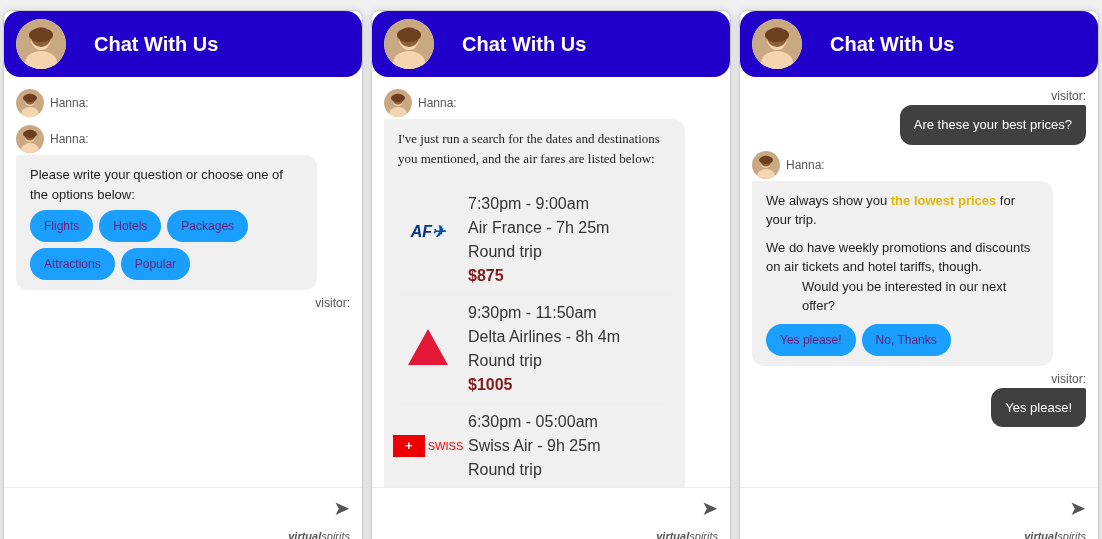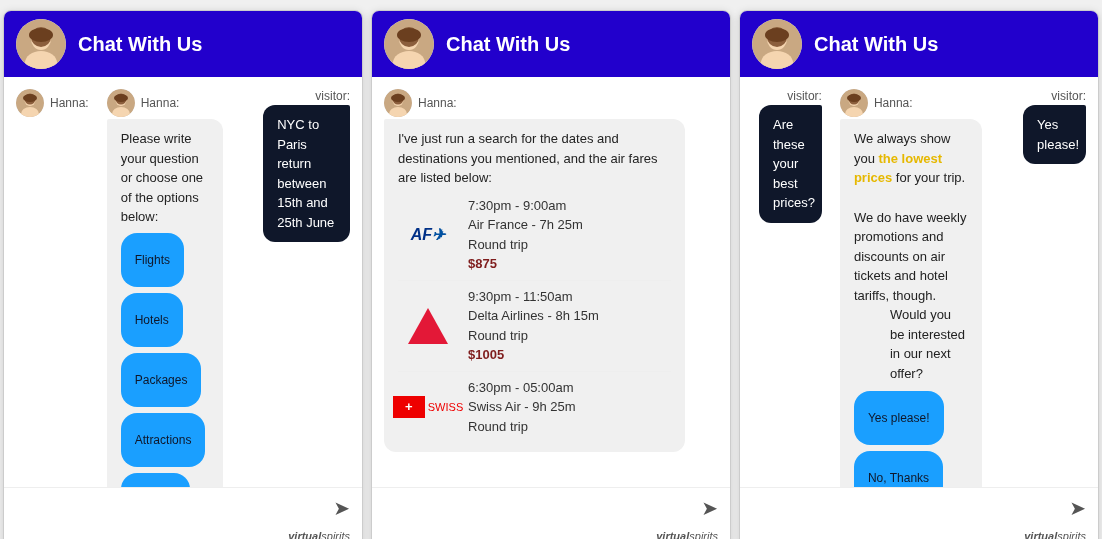--- a/index.html
+++ b/index.html
@@ -26,22 +26,23 @@
       flex-direction: column;
       background: #fff;
       box-shadow: 0 2px 8px rgba(0,0,0,0.15);
     }
     .chat-header {
       background: #2200cc;
       color: white;
       display: flex;
       align-items: center;
       padding: 8px 12px;
-      gap: 12px;
+      gap: 28px;
       flex-shrink: 0;
+      border-radius: 16px;
     }
     .avatar {
       width: 50px;
       height: 50px;
       border-radius: 50%;
       overflow: hidden;
       flex-shrink: 0;
       background: #ddd;
       display: flex;
       align-items: center;
@@ -53,22 +54,22 @@
     }
     .chat-header-title {
       font-size: 20px;
       font-weight: bold;
     }
     .chat-body {
       flex: 1;
       overflow-y: auto;
       padding: 12px;
       display: flex;
-      flex-direction: row;
-      gap: 18px;
+      flex-direction: column;
+      gap: 6px;
       background: #fff;
     }
     .msg-row {
       display: flex;
       flex-direction: column;
     }
     .agent-row {
       align-items: flex-start;
     }
     .visitor-row {
@@ -102,43 +103,43 @@
       font-size: 13px;
       line-height: 1.5;
       max-width: 90%;
     }
     .bubble-agent {
       background: #f0f0f0;
       color: #222;
       border-top-left-radius: 2px;
     }
     .bubble-visitor {
-      background: #0f172a;
+      background: #404040;
       color: white;
       border-top-right-radius: 2px;
       align-self: flex-end;
     }
     .visitor-label {
       font-size: 12px;
       color: #555;
       text-align: right;
       margin-bottom: 2px;
     }
     .tag-buttons {
       display: flex;
       flex-wrap: wrap;
       gap: 6px;
       margin-top: 6px;
     }
     .tag-btn {
       background: #1a9fff;
-      color: #0f172a;
+      color: #701a75;
       border: none;
       border-radius: 16px;
-      padding: 20px 14px;
+      padding: 9px 14px;
       font-size: 12px;
       cursor: pointer;
     }
     .chat-footer {
       border-top: 1px solid #eee;
       padding: 8px 12px;
       display: flex;
       align-items: center;
       justify-content: flex-end;
       flex-shrink: 0;
@@ -170,28 +171,27 @@
       padding: 6px 0;
       border-bottom: 1px solid #eee;
     }
     .flight-card:last-child {
       border-bottom: none;
     }
     .airline-logo {
       width: 60px;
       height: 40px;
       display: flex;
-      align-items: center;
       justify-content: center;
       flex-shrink: 0;
       font-weight: bold;
       font-size: 13px;
     }
     .flight-info {
-      font-size: 13px;
+      font-size: 16px;
       color: #333;
     }
     .flight-price {
       color: #7f1d1d;
       font-weight: bold;
     }
   </style>
 </head>
 <body>
 
@@ -247,21 +247,20 @@
             <button class="tag-btn">Hotels</button>
             <button class="tag-btn">Packages</button>
             <button class="tag-btn">Attractions</button>
             <button class="tag-btn">Popular</button>
           </div>
         </div>
       </div>
 
       <div class="msg-row visitor-row">
         <div class="visitor-label">visitor:</div>
-        <div class="bubble bubble-visitor">NYC to Paris return between 15th and 25th June</div>
       </div>
     </div>
     <div class="chat-footer">
       <button class="send-btn">➤</button>
     </div>
     <div class="footer-brand"><em>virtual<span style="font-weight:300;font-style:italic;">spirits</span></em></div>
   </div>
 
   <div class="chat-widget">
     <div class="chat-header">
@@ -284,42 +283,42 @@
               <circle cx="14" cy="14" r="14" fill="#c9a882"></circle>
               <ellipse cx="14" cy="11" rx="5.5" ry="6" fill="#f5d5b0"></ellipse>
               <ellipse cx="14" cy="25" rx="9" ry="7" fill="#f5d5b0"></ellipse>
               <ellipse cx="14" cy="10" rx="5.5" ry="5.5" fill="#8b5e3c"></ellipse>
               <ellipse cx="14" cy="9" rx="7" ry="4" fill="#6b3f1f"></ellipse>
             </svg>
           </div>
           <span>Hanna:</span>
         </div>
         <div class="bubble bubble-agent">
-          <div style="margin-bottom:2px;">I've just run a search for the dates and destinations you mentioned, and the air fares are listed below:</div>
+          <div style="margin-bottom:18px;font-family:Liberation Serif, serif;">I've just run a search for the dates and destinations you mentioned, and the air fares are listed below:</div>
 
           <div class="flight-card">
             <div class="airline-logo">
               <span style="color:#003087;font-weight:900;font-size:16px;font-style:italic;">AF<span style="color:#0050a0;">✈</span></span>
             </div>
             <div class="flight-info">
               <div>7:30pm - 9:00am</div>
               <div>Air France - 7h 25m</div>
               <div>Round trip</div>
               <div class="flight-price">$875</div>
             </div>
           </div>
           <div class="flight-card">
             <div class="airline-logo">
               <svg width="40" height="36" viewBox="0 0 40 36">
                 <polygon points="20,0 40,36 0,36" fill="#e31837"></polygon>
               </svg>
             </div>
             <div class="flight-info">
               <div>9:30pm - 11:50am</div>
-              <div>Delta Airlines - 8h 15m</div>
+              <div>Delta Airlines - 8h 4m</div>
               <div>Round trip</div>
               <div class="flight-price">$1005</div>
             </div>
           </div>
           <div class="flight-card">
             <div class="airline-logo">
               <div style="display:flex;align-items:center;gap:3px;">
                 <div style="background:#e00;width:32px;height:22px;display:flex;align-items:center;justify-content:center;">
                   <span style="color:white;font-size:13px;font-weight:bold;">+</span>
                 </div>
@@ -368,21 +367,21 @@
               <circle cx="14" cy="14" r="14" fill="#c9a882"></circle>
               <ellipse cx="14" cy="11" rx="5.5" ry="6" fill="#f5d5b0"></ellipse>
               <ellipse cx="14" cy="25" rx="9" ry="7" fill="#f5d5b0"></ellipse>
               <ellipse cx="14" cy="10" rx="5.5" ry="5.5" fill="#8b5e3c"></ellipse>
               <ellipse cx="14" cy="9" rx="7" ry="4" fill="#6b3f1f"></ellipse>
             </svg>
           </div>
           <span>Hanna:</span>
         </div>
         <div class="bubble bubble-agent">
-          <div style="margin-bottom:20px;">
+          <div style="margin-bottom:8px;">
             We always show you <span style="color:#e6b800;font-weight:bold;">the lowest prices</span> for your trip.
           </div>
           <div style="">
             We do have weekly promotions and discounts on air tickets and hotel tariffs, though.
           </div>
           <div style="margin-bottom:8px;margin-left:36px;">
             Would you be interested in our next offer?
           </div>
           <div class="tag-buttons">
             <button class="tag-btn">Yes please!</button>

